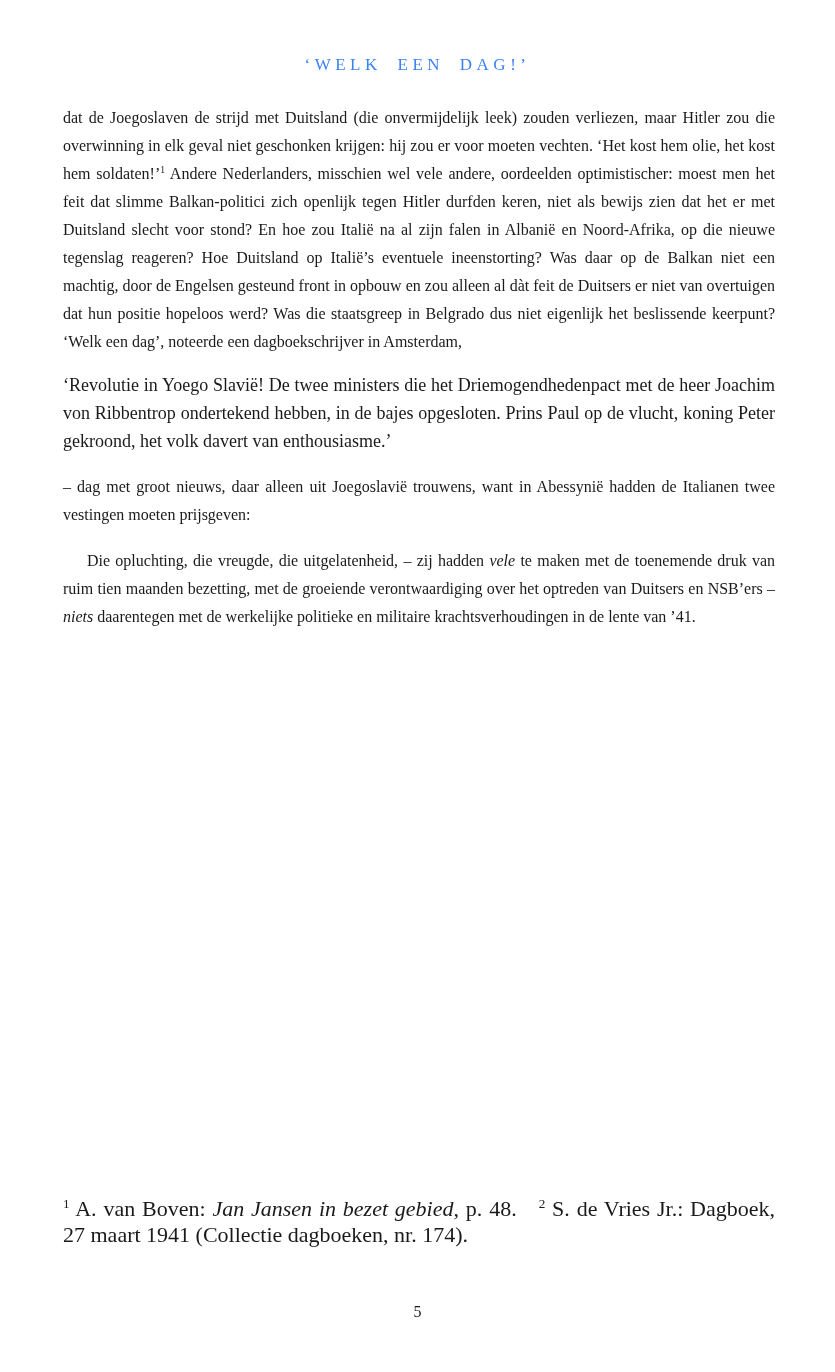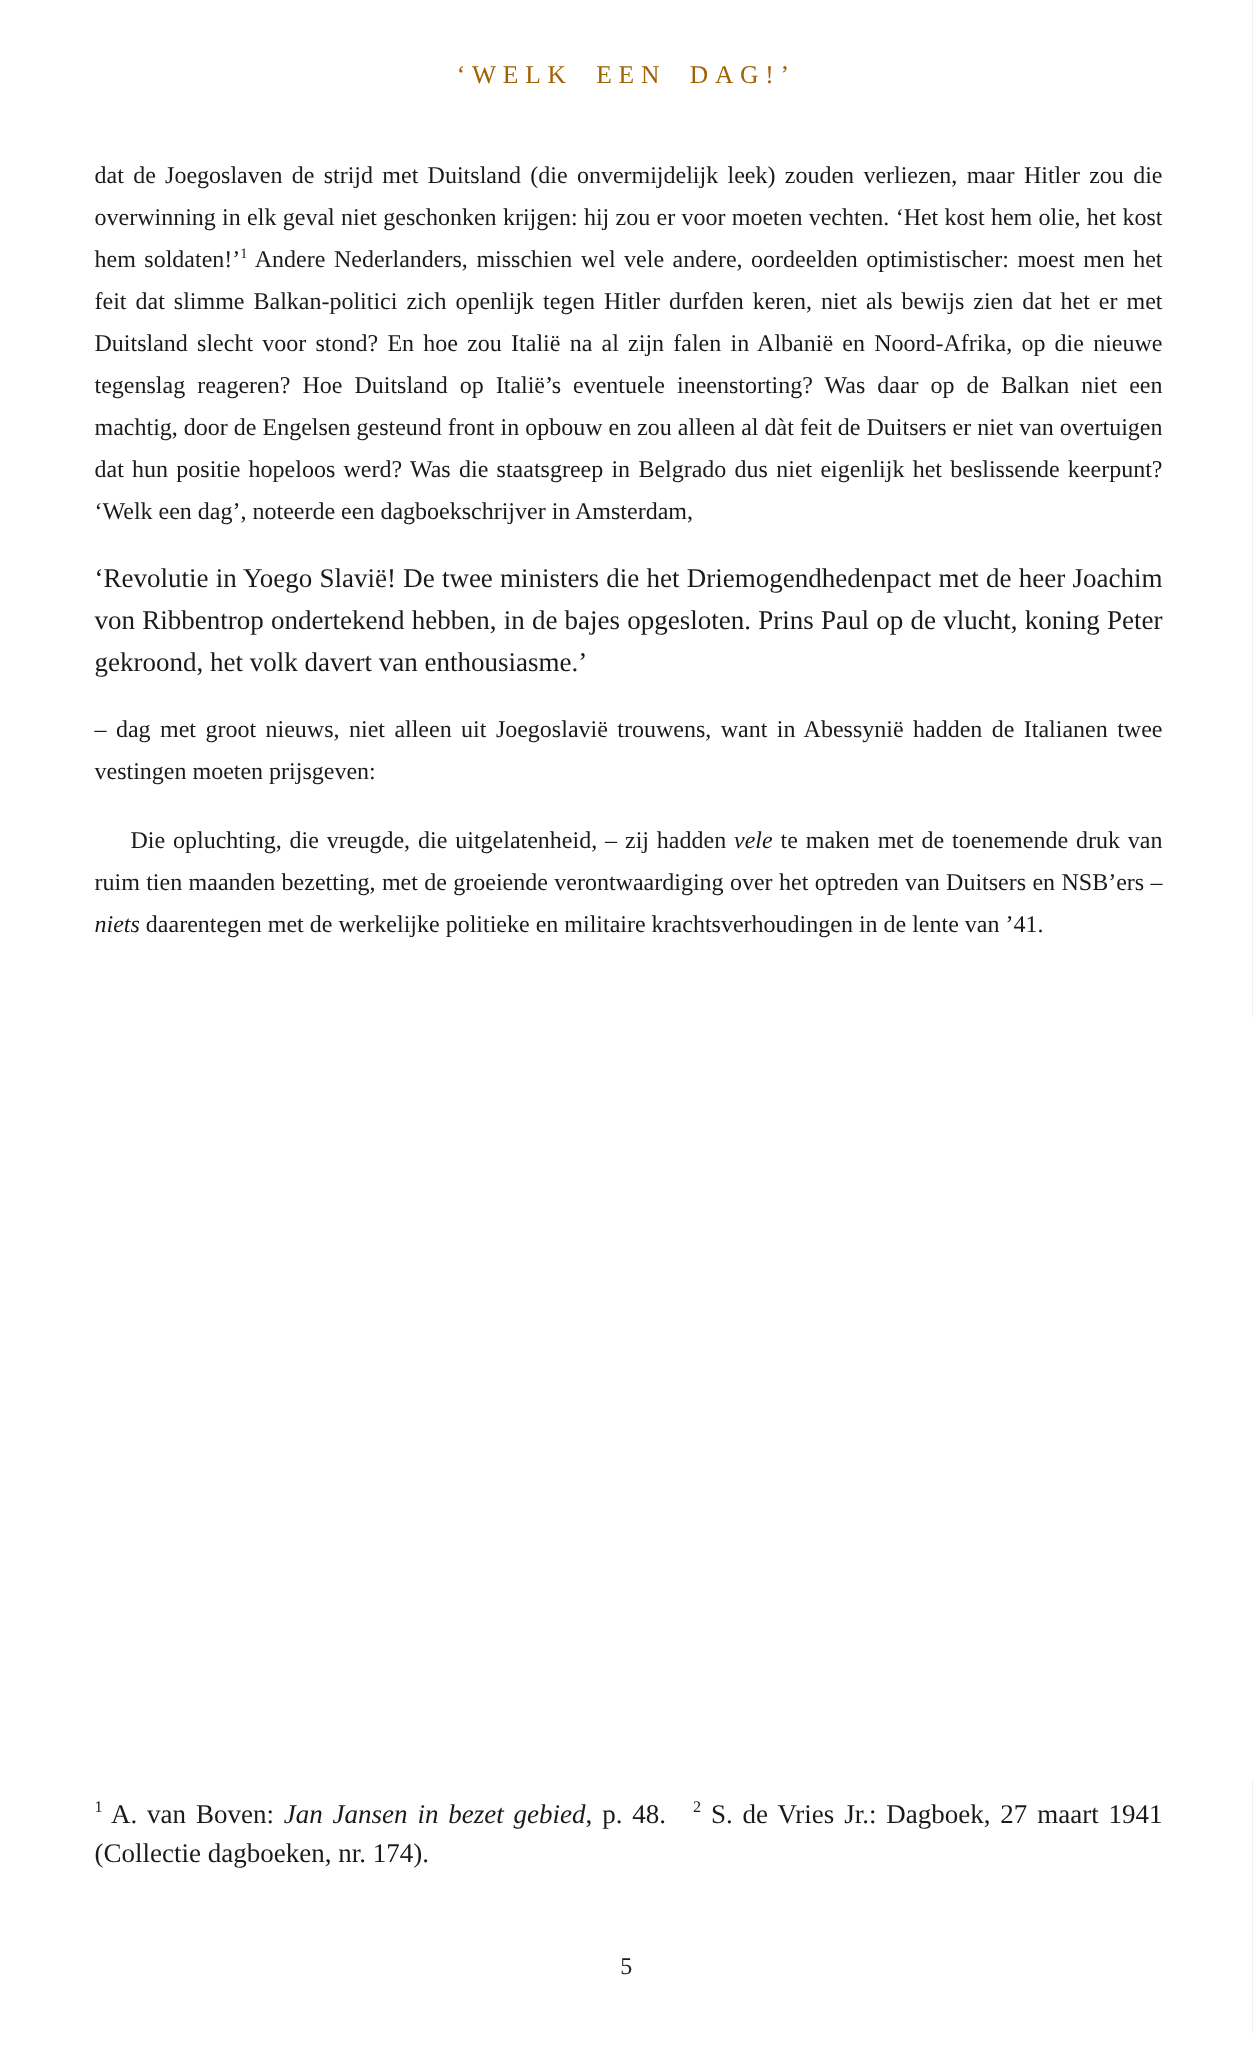--- a/index.html
+++ b/index.html
@@ -12,28 +12,28 @@
     width: 835px;
     height: 1372px;
     margin: 0 auto;
     background: #ffffff;
     color: #1a1a1a;
     font-family: "Liberation Serif", serif;
     overflow: hidden;
   }
   .running-head {
     position: absolute;
-    top: 40px;
+    top: 55px;
     left: 0;
     width: 100%;
     text-align: center;
     font-size: 17px;
     letter-spacing: 4.5px;
     word-spacing: 7px;
-    color: #a16207;
+    color: #3b82f6;
     white-space: nowrap;
   }
   .text-block {
     position: absolute;
     left: 63px;
     top: 104px;
     width: 712px;
   }
   .p-body {
     font-size: 16px;
@@ -56,21 +56,21 @@
     line-height: 0;
     vertical-align: super;
     letter-spacing: 0;
   }
   i { font-style: italic; }
   .footnotes {
     position: absolute;
     left: 63px;
     top: 1196px;
     width: 712px;
-    font-size: 18px;
+    font-size: 22px;
     line-height: 26px;
     text-align: justify;
   }
   .page-number {
     position: absolute;
     top: 1303px;
     left: 0;
     width: 100%;
     text-align: center;
     font-size: 16px;
@@ -80,21 +80,21 @@
 </head>
 <body>
 
 <div class="page">
 
   <div class="running-head">‘WELK EEN DAG!’</div>
 
   <div class="text-block" id="text-block">
       <p class="p-body"><span>dat de Joegoslaven de strijd met Duitsland (die onvermijdelijk leek) zouden verliezen, maar Hitler zou die overwinning in elk geval niet geschonken krijgen: hij zou er voor moeten vechten. ‘Het kost hem olie, het kost hem soldaten!’</span><sup>1</sup><span> Andere Nederlanders, misschien wel vele andere, oordeelden optimistischer: moest men het feit dat slimme Balkan-politici zich openlijk tegen Hitler durfden keren, niet als bewijs zien dat het er met Duitsland slecht voor stond? En hoe zou Italië na al zijn falen in Albanië en Noord-Afrika, op die nieuwe tegenslag reageren? Hoe Duitsland op Italië’s eventuele ineenstorting? Was daar op de Balkan niet een machtig, door de Engelsen gesteund front in opbouw en zou alleen al dàt feit de Duitsers er niet van overtuigen dat hun positie hopeloos werd? Was die staatsgreep in Belgrado dus niet eigenlijk het beslissende keerpunt? ‘Welk een dag’, noteerde een dagboekschrijver in Amsterdam,</span></p>
       <p class="p-quote"><span>‘Revolutie in Yoego Slavië! De twee ministers die het Driemogendhedenpact met de heer Joachim von Ribbentrop ondertekend hebben, in de bajes opgesloten. Prins Paul op de vlucht, koning Peter gekroond, het volk davert van enthousiasme.’</span></p>
-      <p class="p-body"><span>– dag met groot nieuws, niet alleen uit Joegoslavië trouwens, want in Abessynië hadden de Italianen twee vestingen moeten prijsgeven:</span></p>
+      <p class="p-body"><span>– dag met groot nieuws, daar alleen uit Joegoslavië trouwens, want in Abessynië hadden de Italianen twee vestingen moeten prijsgeven:</span></p>
       <p class="p-body indent"><span>Die opluchting, die vreugde, die uitgelatenheid, – zij hadden </span><i>vele</i><span> te maken met de toenemende druk van ruim tien maanden bezetting, met de groeiende verontwaardiging over het optreden van Duitsers en NSB’ers – </span><i>niets</i><span> daarentegen met de werkelijke politieke en militaire krachtsverhoudingen in de lente van ’41.</span></p>
     </div>
 
   <div class="footnotes" id="footnotes"><sup>1</sup><span> A. van Boven: </span><i>Jan Jansen in bezet gebied</i><span>, p. 48.  </span><sup>2</sup><span> S. de Vries Jr.: Dagboek, 27 maart 1941 (Collectie dagboeken, nr. 174).</span></div>
 
   <div class="page-number">5</div>
 
 </div>
 
 </body></html>

